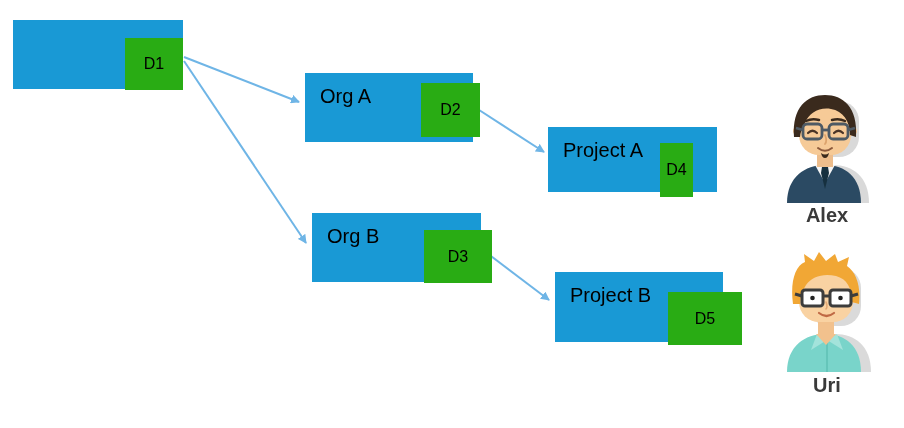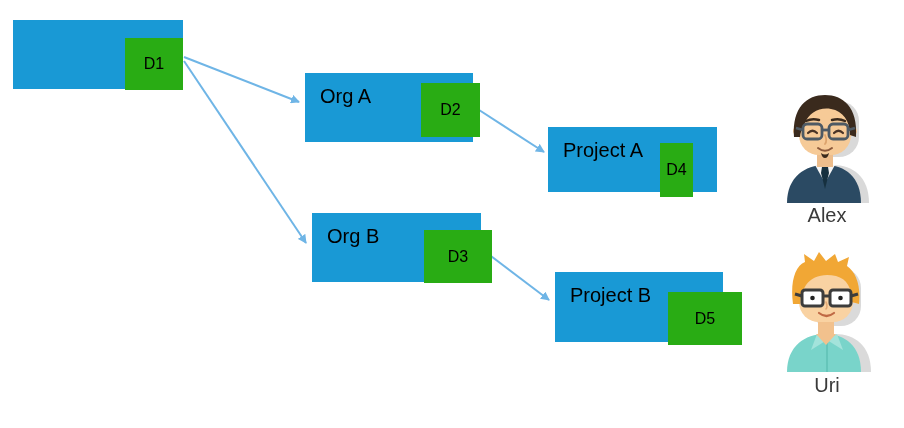--- a/index.html
+++ b/index.html
@@ -28,21 +28,21 @@
   .n-proja{left:548px;top:127px;width:169px;height:65px;}
   .n-proja .badge{left:112px;top:16px;width:33px;height:54px;}
   .n-projb{left:555px;top:272px;width:168px;height:70px;}
   .n-projb .badge{left:113px;top:20px;width:74px;height:53px;}
   
   .avatar{position:absolute;width:96px;}
   .avatar svg{display:block;width:100%;height:auto;}
   .a-alex{left:779px;top:91px;}
   .a-uri{left:779px;top:252px;}
   .user-name{
-    position:absolute;width:96px;text-align:center;font-size:20px;color:#3A3A3A;
+    position:absolute;width:96px;text-align:center;font-size:20px;color:#3A3A3A;font-weight:bold;
   }
   .name-alex{left:779px;top:204px;}
   .name-uri{left:779px;top:374px;}
 </style>
 </head>
 <body>
 
 <div class="canvas">
 
   <svg class="arrow-layer" viewBox="0 0 904 428" xmlns="http://www.w3.org/2000/svg">

